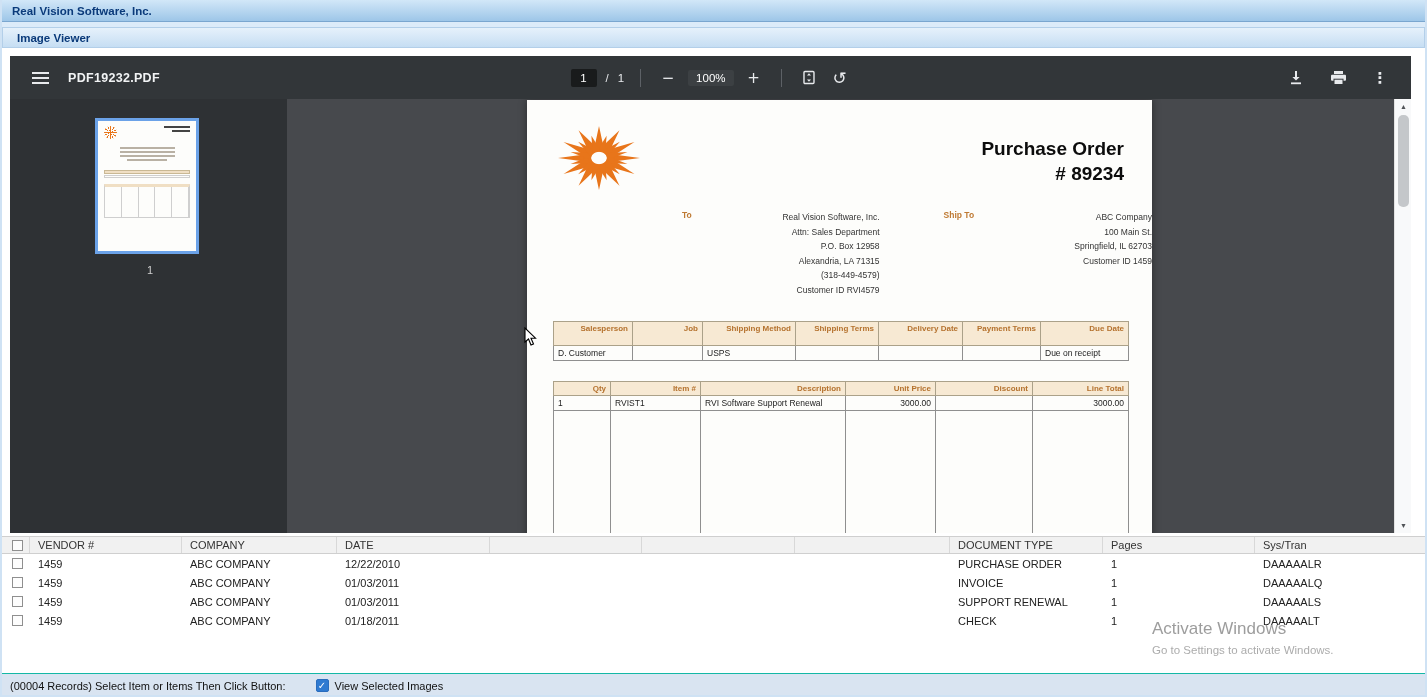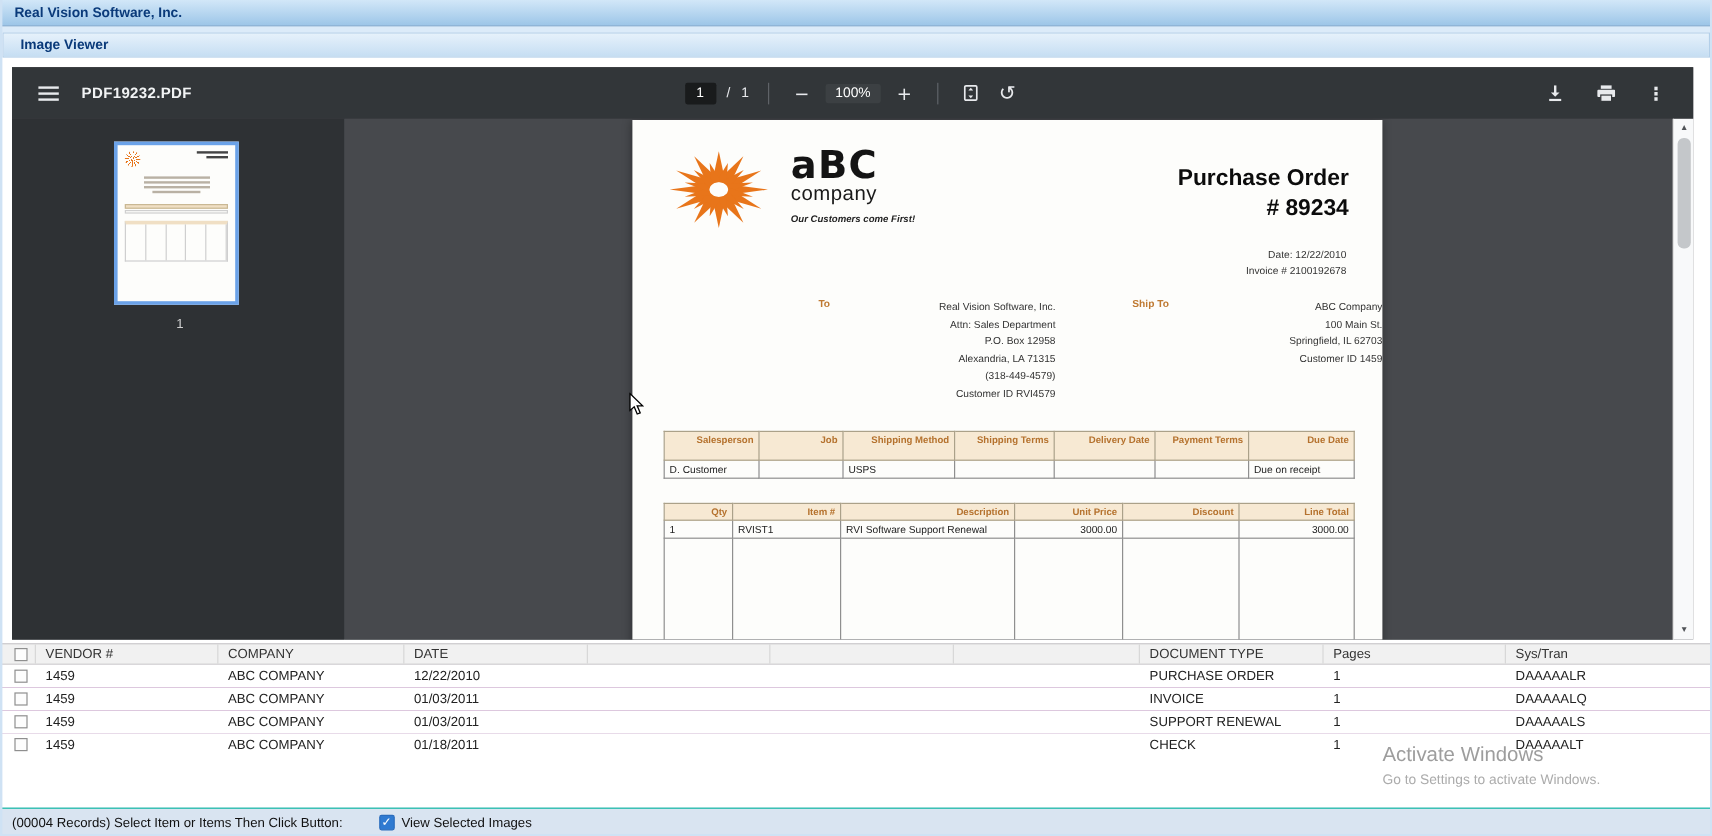--- a/index.html
+++ b/index.html
@@ -220,35 +220,26 @@
                 <use href="#rayS" transform="rotate(135)"></use>
                 <use href="#rayS" transform="rotate(165)"></use>
               <use href="#rayS" transform="rotate(195)"></use>
                 <use href="#rayS" transform="rotate(225)"></use>
                 <use href="#rayS" transform="rotate(255)"></use>
               <use href="#rayS" transform="rotate(285)"></use>
                 <use href="#rayS" transform="rotate(315)"></use>
                 <use href="#rayS" transform="rotate(345)"></use>
             </g>
           </svg>
-          <div class="brand">
-            <div class="brand-abc">aBC</div>
-            <div class="brand-co">company</div>
-            <div class="tagline">Our Customers come First!</div>
-          </div>
           <div class="po-head">
             <div class="po-title">Purchase Order</div>
             <div class="po-num"># 89234</div>
           </div>
         </div>
 
-        <div class="doc-meta">
-          <div>Date: 12/22/2010</div>
-          <div>Invoice # 2100192678</div>
-        </div>
 
         <div class="addr-row">
           <span class="addr-label to-label">To</span>
           <div class="to-block">
             <div>Real Vision Software, Inc.</div>
             <div>Attn: Sales Department</div>
             <div>P.O. Box 12958</div>
             <div>Alexandria, LA 71315</div>
             <div>(318-449-4579)</div>
             <div>Customer ID RVI4579</div>

